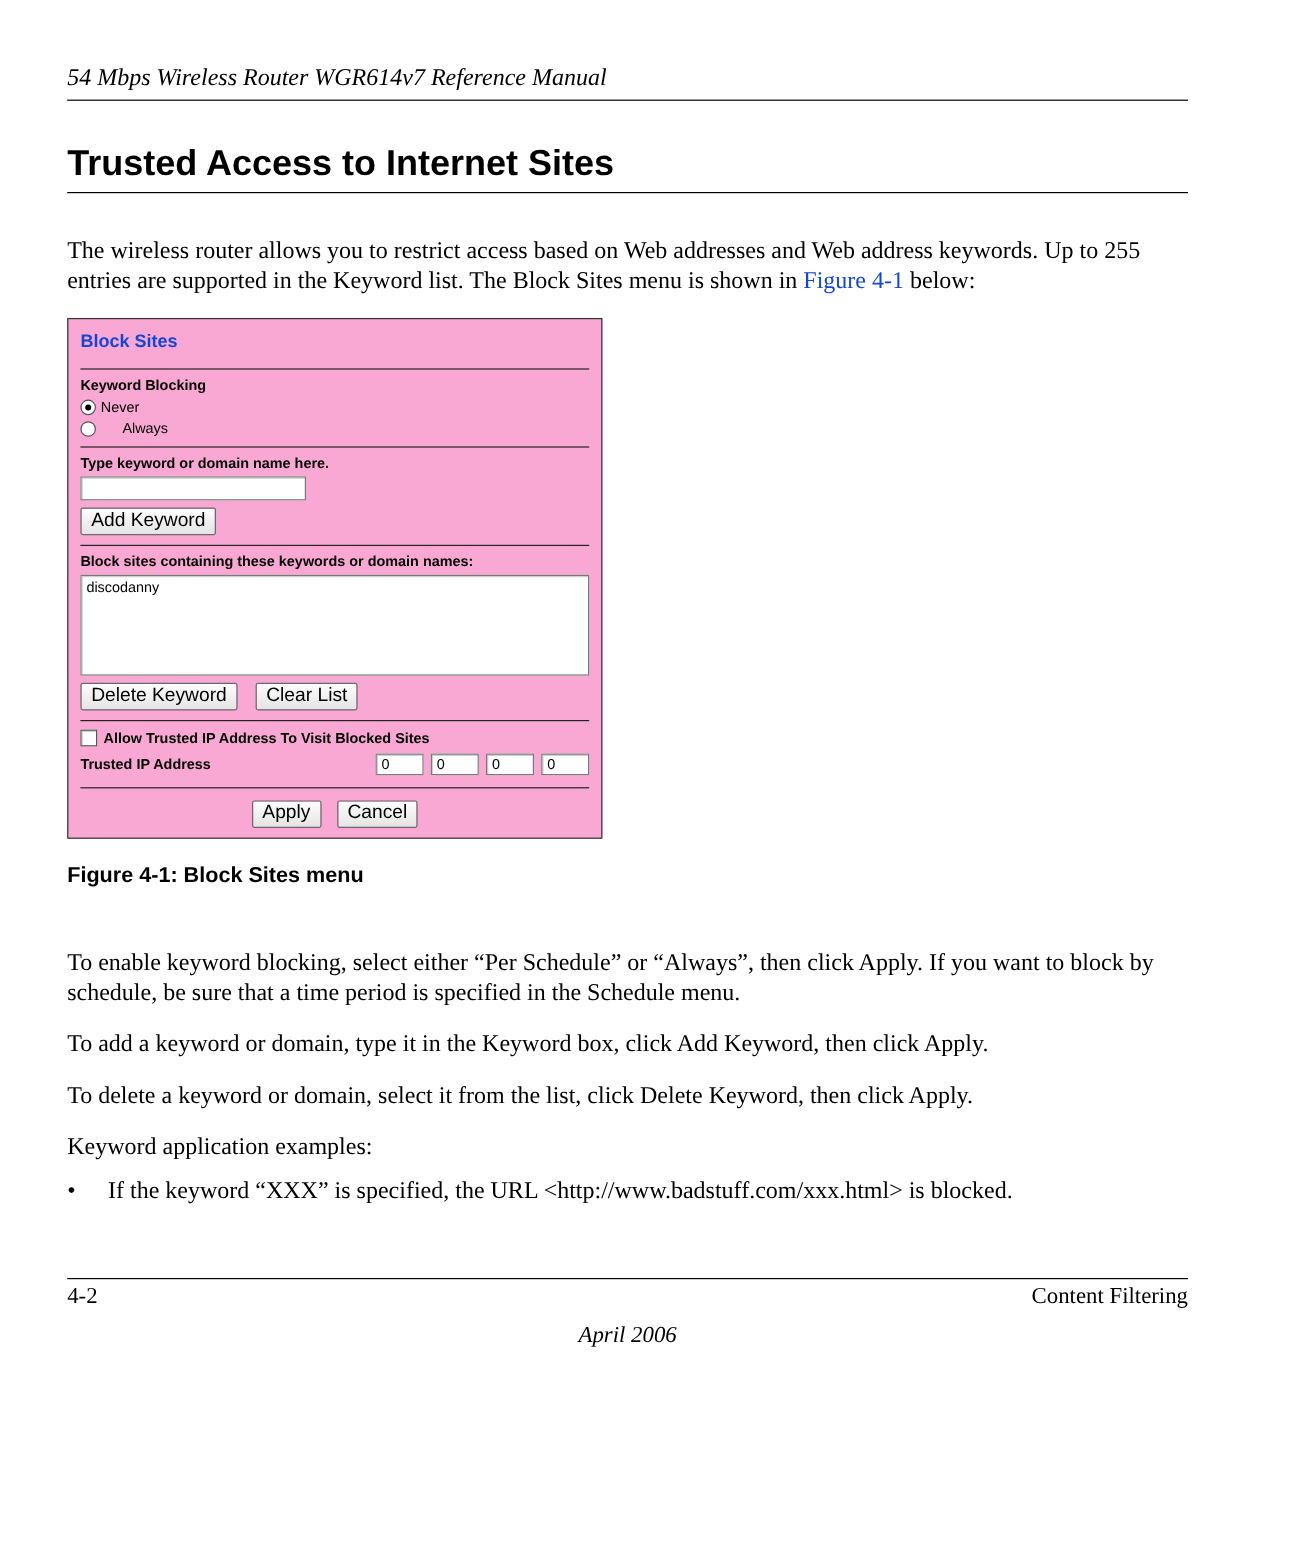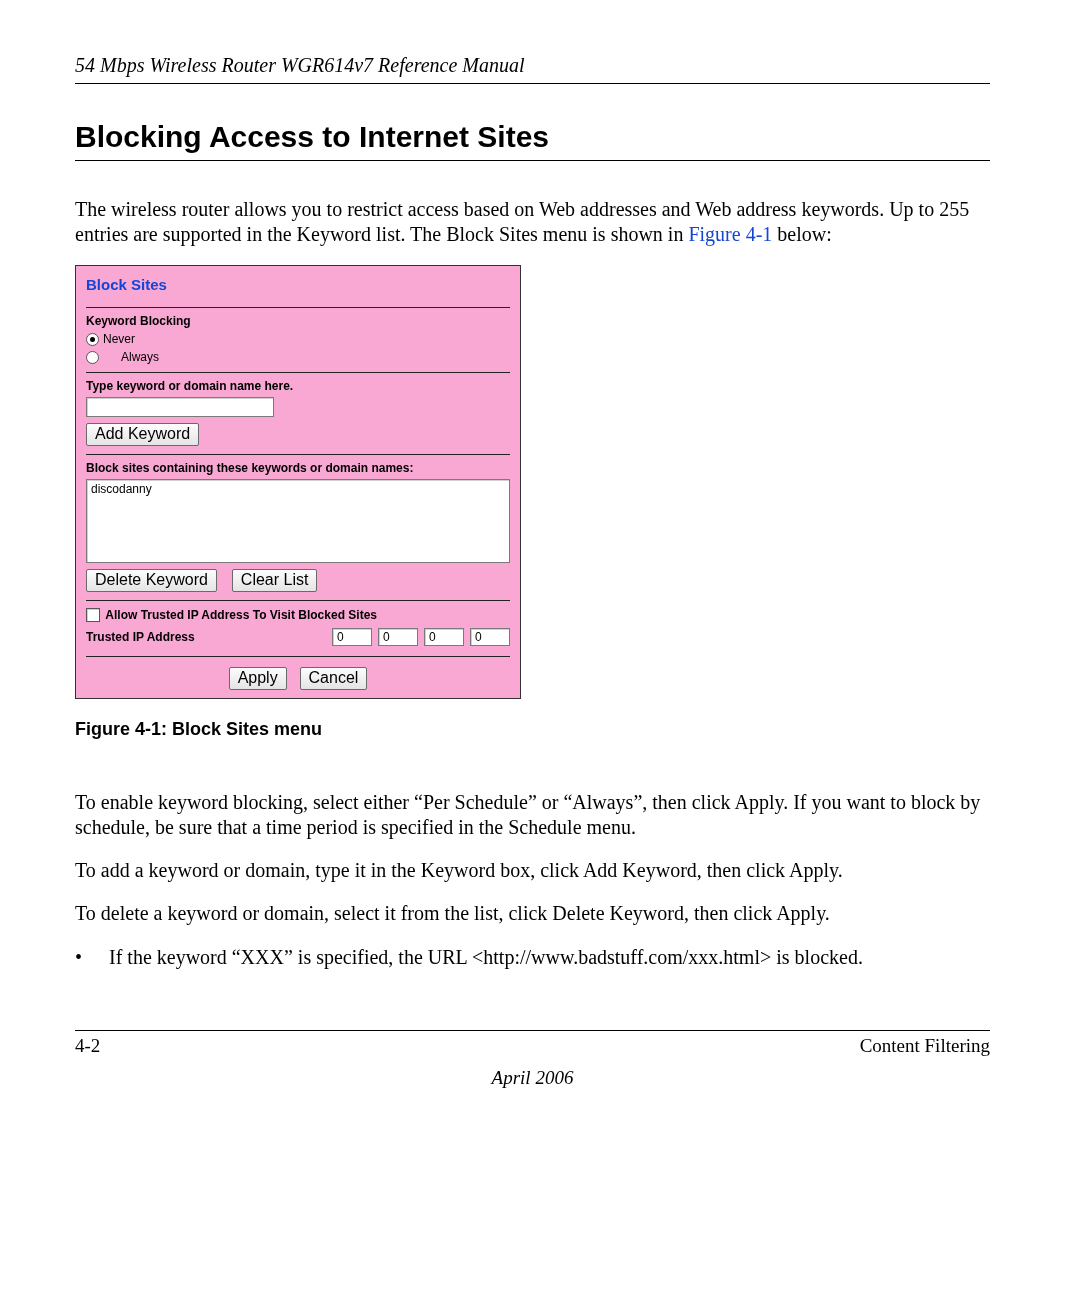--- a/index.html
+++ b/index.html
@@ -4,21 +4,21 @@
 <style>
   body {
     margin: 0;
     padding: 0;
     background: #fff;
     width: 1080px;
     font-family: "Times New Roman", Times, serif;
     color: #000;
   }
   .page {
-    padding: 54px 90px 40px 75px;
+    padding: 54px 90px 40px 56px;
   }
   .running-header {
     font-style: italic;
     font-size: 20px;
     margin-bottom: 6px;
   }
   .running-header-rule {
     border-top: 1.5px solid #000;
     margin-bottom: 36px;
   }
@@ -155,21 +155,21 @@
   }
 </style>
 </head>
 <body>
 
 <div class="page">
 
   <div class="running-header">54 Mbps Wireless Router WGR614v7 Reference Manual</div>
   <div class="running-header-rule"></div>
 
-  <div class="h1">Blocking Access to Internet Sites</div>
+  <div class="h1">Trusted Access to Internet Sites</div>
   <div class="h1-rule"></div>
 
   <p class="body-text">
     <span>The wireless router allows you to restrict access based on Web addresses and Web address keywords. Up to 255 entries are supported in the Keyword list. The Block Sites menu is shown in </span><span class="figref">Figure 4-1</span><span> below:</span>
   </p>
 
   <div class="screenshot">
     <div class="ss-title">Block Sites</div>
     <div class="ss-hr"></div>
 
@@ -228,20 +228,21 @@
       <span style="display:inline-block; width:4px;"></span>
       <span class="ss-button">Cancel</span>
     </div>
   </div>
 
   <div class="fig-caption">Figure 4-1:  Block Sites menu</div>
 
   <p class="body-text">To enable keyword blocking, select either “Per Schedule” or “Always”, then click Apply. If you want to block by schedule, be sure that a time period is specified in the Schedule menu.</p>
   <p class="body-text">To add a keyword or domain, type it in the Keyword box, click Add Keyword, then click Apply.</p>
   <p class="body-text">To delete a keyword or domain, select it from the list, click Delete Keyword, then click Apply.</p>
+  <p class="body-text" style="margin-bottom:10px;">Keyword application examples:</p>
 
   <div class="bullet-row">
     <div class="bullet-dot">•</div>
     <div class="bullet-text">If the keyword “XXX” is specified, the URL &lt;http://www.badstuff.com/xxx.html&gt; is blocked.</div>
   </div>
 
   <div class="footer-rule"></div>
   <div class="footer-row">
     <span>4-2</span>
     <span>Content Filtering</span>

